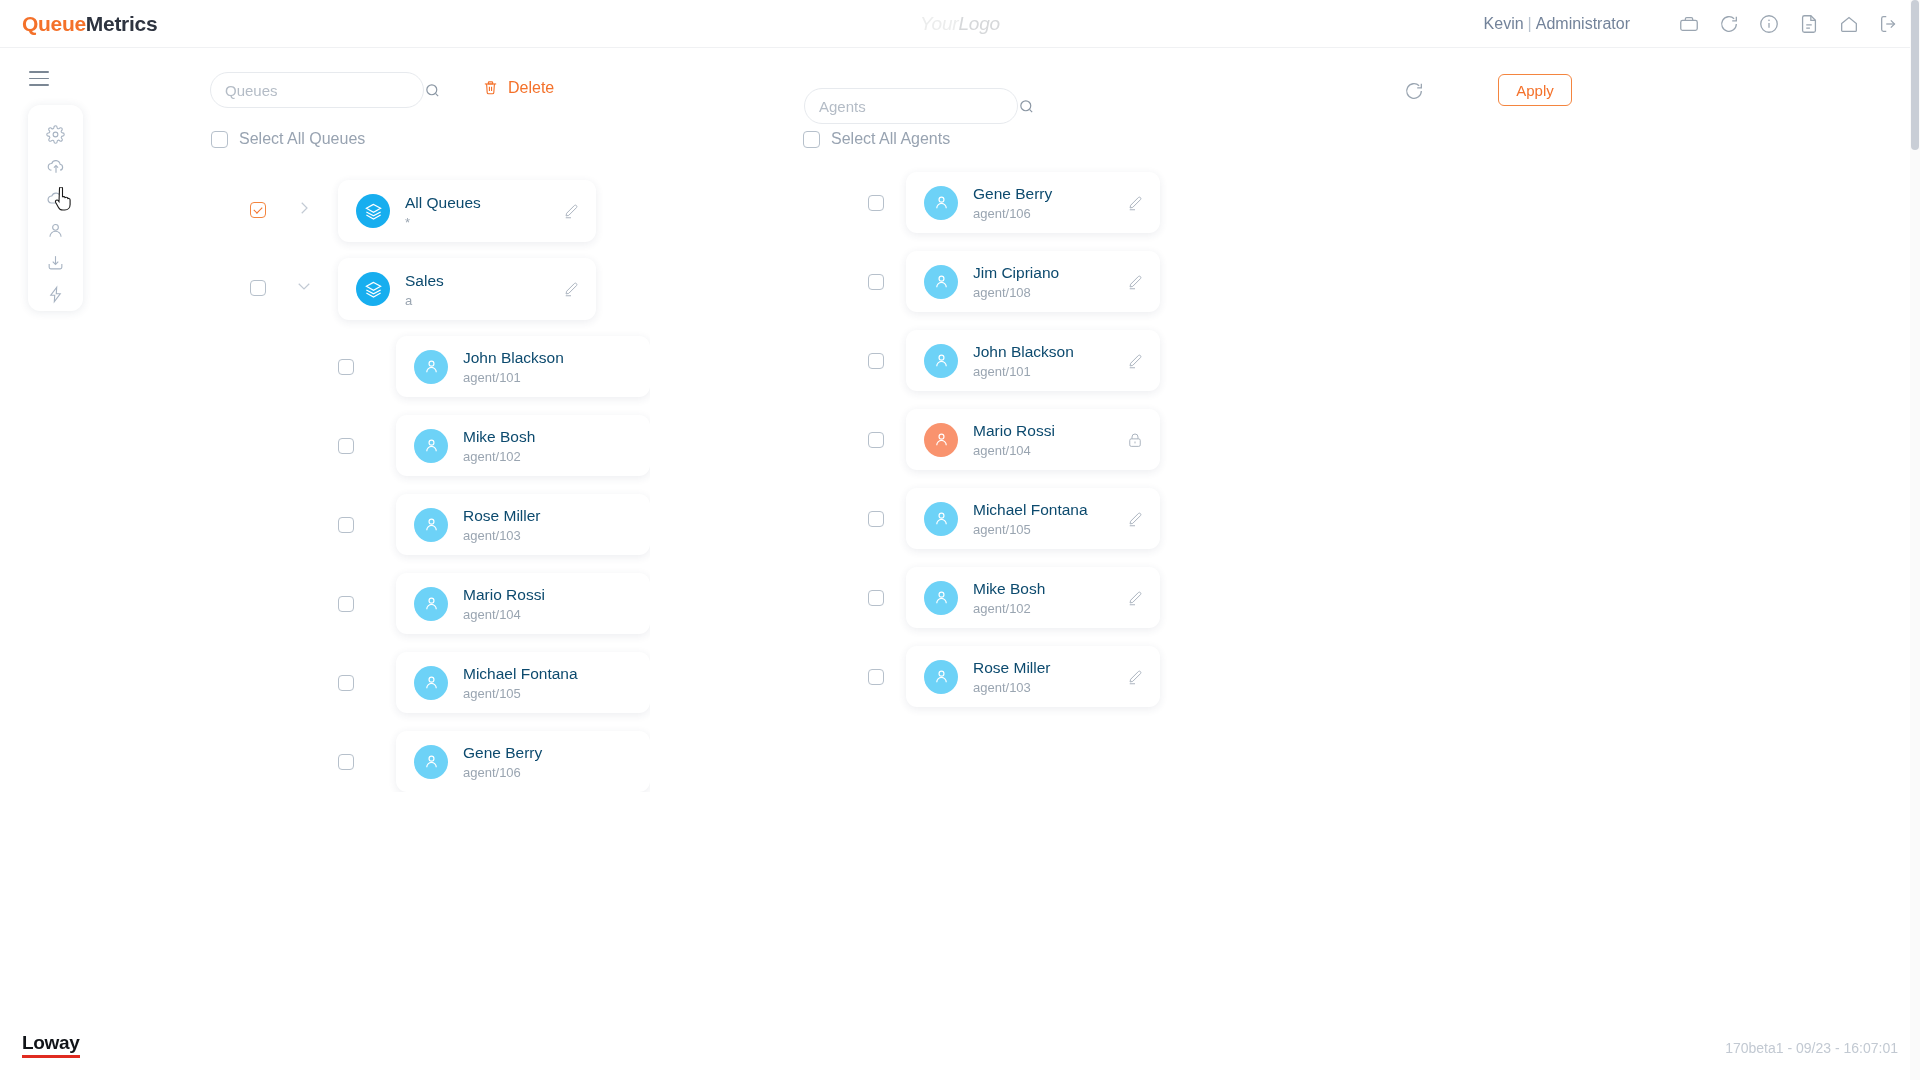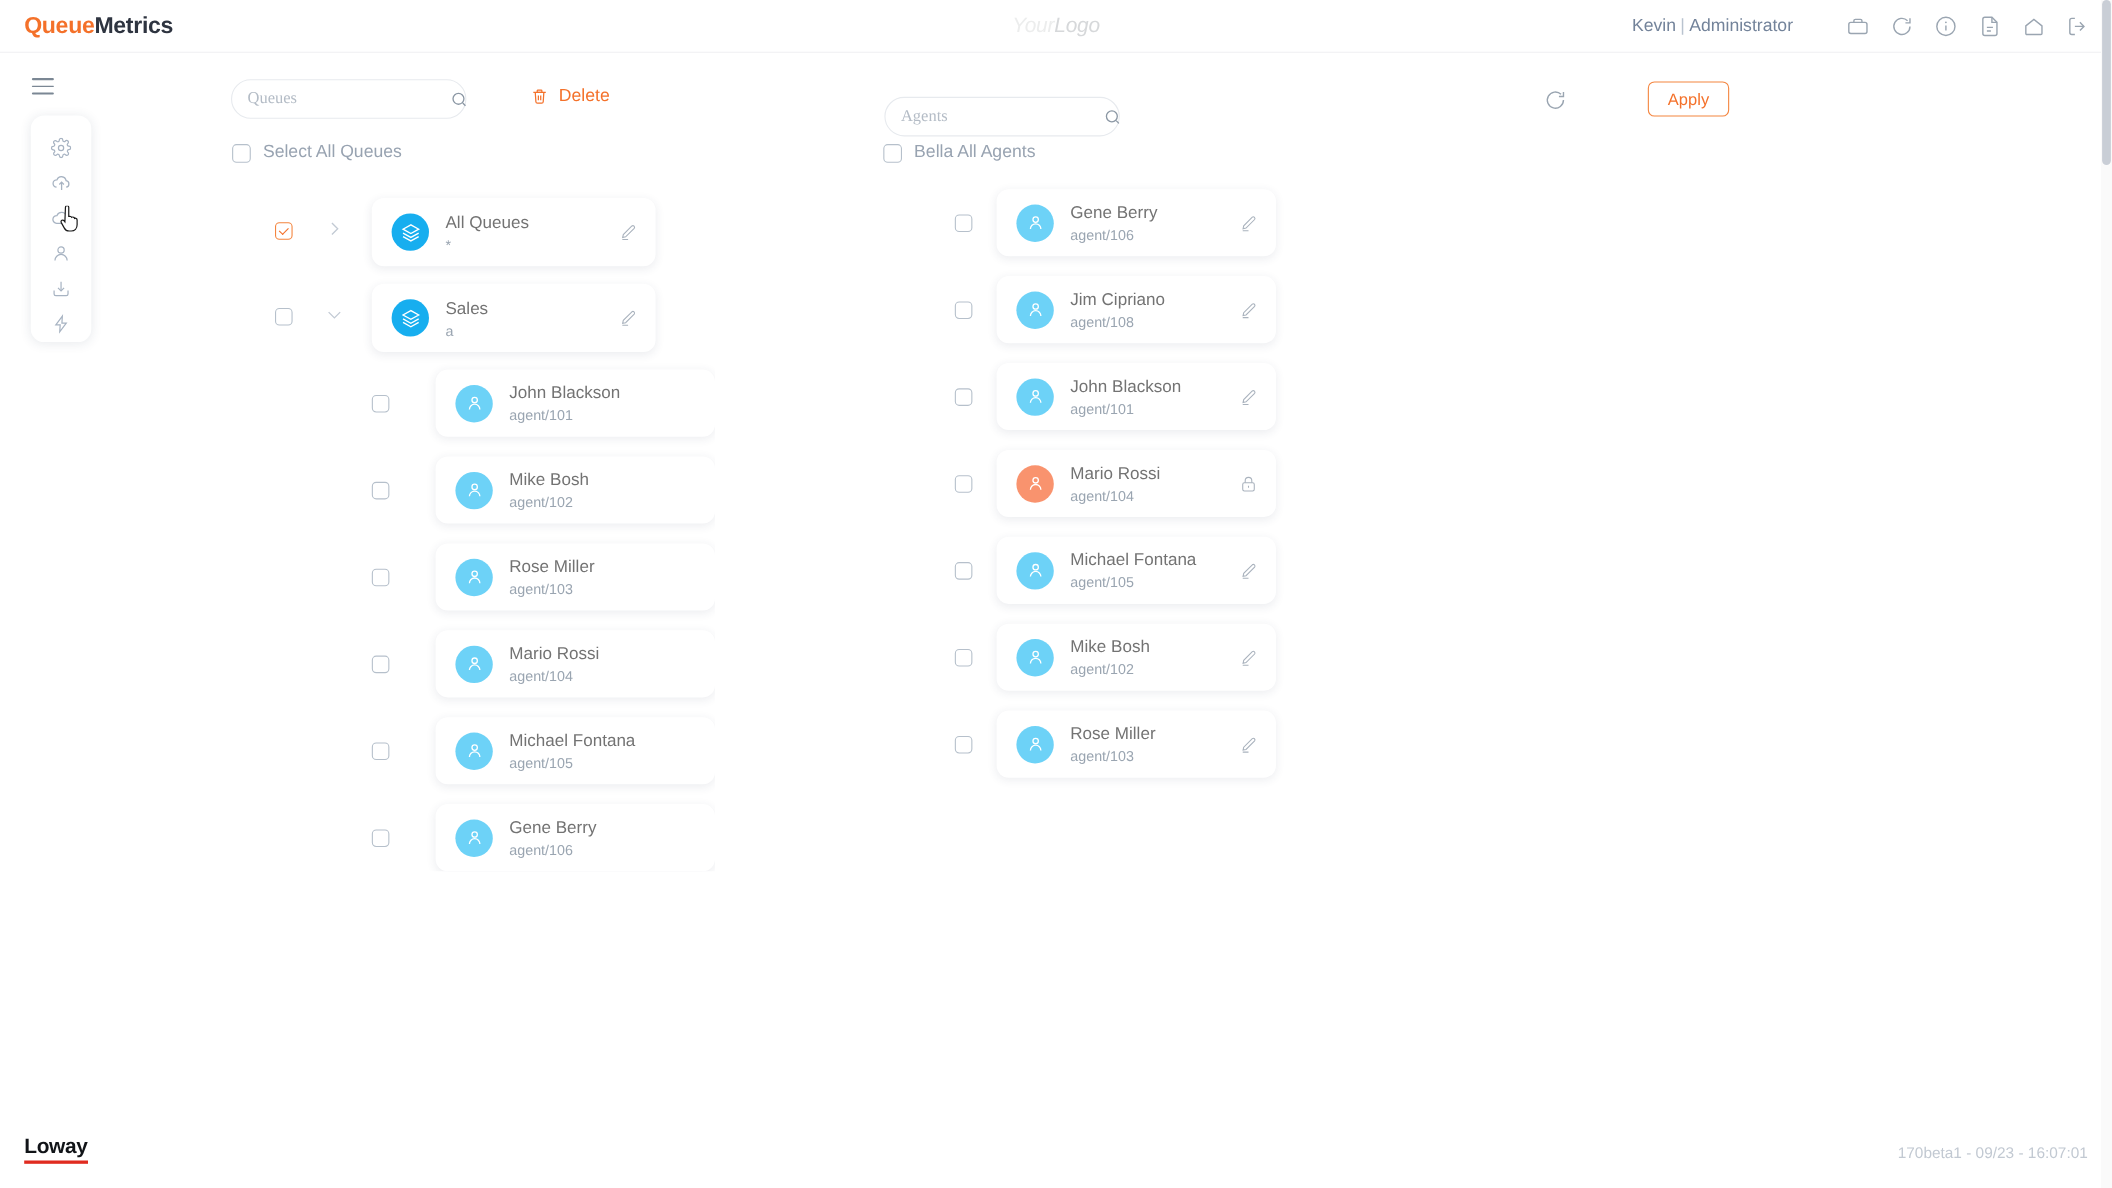--- a/index.html
+++ b/index.html
@@ -86,21 +86,21 @@
     height: 36px;
     border: 1px solid #e7eaee;
     border-radius: 20px;
     background: #fff;
     display: flex; align-items: center;
     padding: 0 14px;
   }
   .search-box input {
     border: none; outline: none; flex: 1;
     font-size: 15px; color: #55606e;
-    font-family: Liberation Serif, serif;
+    font-family: Liberation Sans, sans-serif;
     background: transparent;
   }
   .search-box input::placeholder { color: #b4bcc6; }
   .search-box .mag { width: 17px; height: 17px; color: #8b97a4; flex: none; }
 
   #queues-search { left: 210px; top: 72px; width: 214px; }
   #agents-search { left: 804px; top: 88px; width: 214px; }
 
   .delete-btn {
     position: absolute; left: 482px; top: 78px;
@@ -168,21 +168,21 @@
   }
   .avatar {
     width: 34px; height: 34px; border-radius: 50%;
     background: #17aeef; flex: none;
     display: flex; align-items: center; justify-content: center;
     color: #fff;
   }
   .avatar.agent { background: #6dd2f7; }
   .avatar.locked { background: #f9936e; }
   .card-text { margin-left: 15px; }
-  .card-title { font-size: 15.5px; color: #737373; line-height: 19px; }
+  .card-title { font-size: 15.5px; color: #0c4a6e; line-height: 19px; }
   .card-sub { font-size: 13px; color: #9aa5b1; margin-top: 3px; line-height: 15px; }
   .card-action {
     position: absolute; right: 16px; top: 50%; transform: translateY(-50%);
     width: 18px; height: 18px; color: #a9b2bd; cursor: pointer;
   }
 
   
   .a-row { position: relative; height: 79px; }
   .a-row .chk { position: absolute; left: 128px; top: 31px; }
   .a-row .card {
@@ -365,21 +365,21 @@
 
 <button class="apply-btn">Apply</button>
 
 <div class="selectall" id="selectall-queues">
   <span class="cbox lg"></span>
   <span class="label">Select All Queues</span>
 </div>
 
 <div class="selectall" id="selectall-agents">
   <span class="cbox lg"></span>
-  <span class="label">Bella All Agents</span>
+  <span class="label">Select All Agents</span>
 </div>
 
 <div class="queues-col" id="queues-col">
     <div class="q-row">
       <span class="chk">
         <span class="cbox checked"></span>
       </span>
       <span class="twist"><svg viewBox="0 0 24 24" fill="none" stroke="currentColor" stroke-width="1.6">
           <path d="M9 5l7 7-7 7"></path>
         </svg></span>

